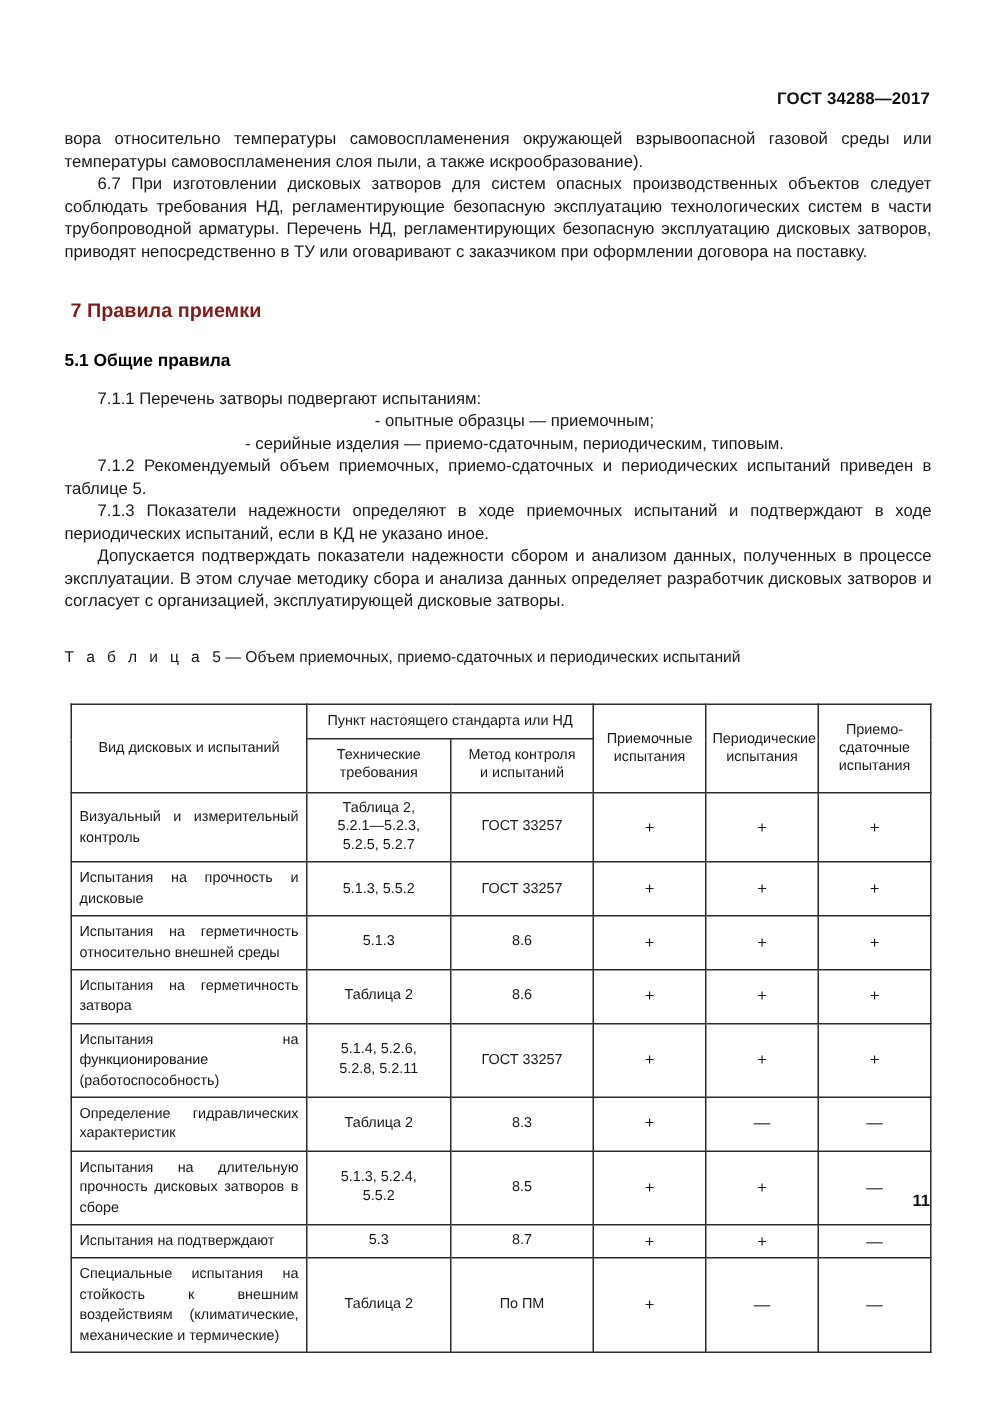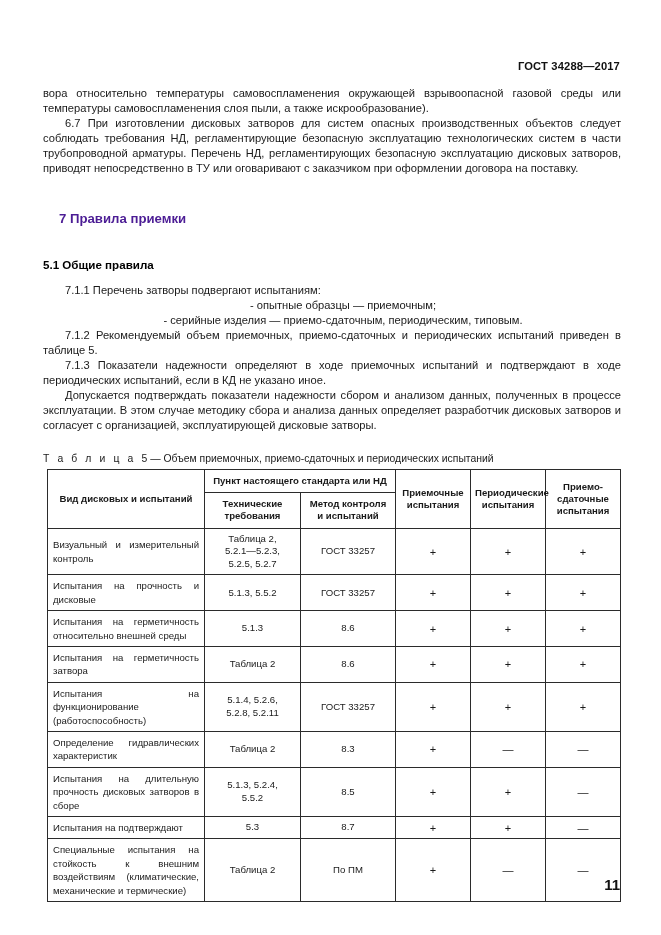--- a/index.html
+++ b/index.html
@@ -56,25 +56,25 @@
   }
   p.para.indent {
     text-indent: 22px;
   }
   p.para.noindent {
     text-indent: 0;
   }
 
   
   h2.clause {
-    margin: 16px;
+    margin: 4px;
     font-size: 13.2px;
     font-weight: bold;
     line-height: 16px;
-    color: #4c1d95;
+    color: #7f1d1d;
   }
   h3.subclause {
     margin: 0;
     font-size: 11.6px;
     font-weight: bold;
     line-height: 15px;
     color: #000;
   }
 
   .sp-h2-before { height: 18px; }
@@ -86,21 +86,21 @@
     font-size: 11.15px;
     line-height: 15.1px;
     text-indent: 22px;
     text-align: center;
   }
 
   
   .table-caption {
     position: absolute;
     left: 43px;
-    top: 452px;
+    top: 432px;
     font-size: 10.4px;
     line-height: 13px;
     color: #1a1a1a;
     white-space: nowrap;
   }
   .table-caption .tword {
     letter-spacing: 2.6px;
   }
 
   
@@ -120,21 +120,20 @@
   table.gost td, table.gost th {
     border: 1px solid #2b2b2b;
     padding: 4px 5px;
     vertical-align: middle;
     font-weight: normal;
   }
   table.gost thead th {
     text-align: center;
     line-height: 12.2px;
     padding: 5px 4px;
-    font-weight: bold;
   }
   
   table.gost {
     border: 1px solid #2b2b2b;
   }
 
   td.kind {
     text-align: justify;
     text-justify: inter-word;
     line-height: 13.4px;
@@ -157,22 +156,22 @@
   col.c2 { width: 96px;  }
   col.c3 { width: 95px;  }
   col.c4 { width: 75px;  }
   col.c5 { width: 75px;  }
   col.c6 { width: 75px;  }
 
   
   .folio {
     position: absolute;
     right: 41px;
-    top: 876px;
-    font-size: 15px;
+    top: 795px;
+    font-size: 11px;
     font-weight: bold;
     color: #111;
   }
 </style>
 </head>
 <body>
 
 <div class="page">
 
   <div class="running-head">ГОСТ 34288—2017</div>

